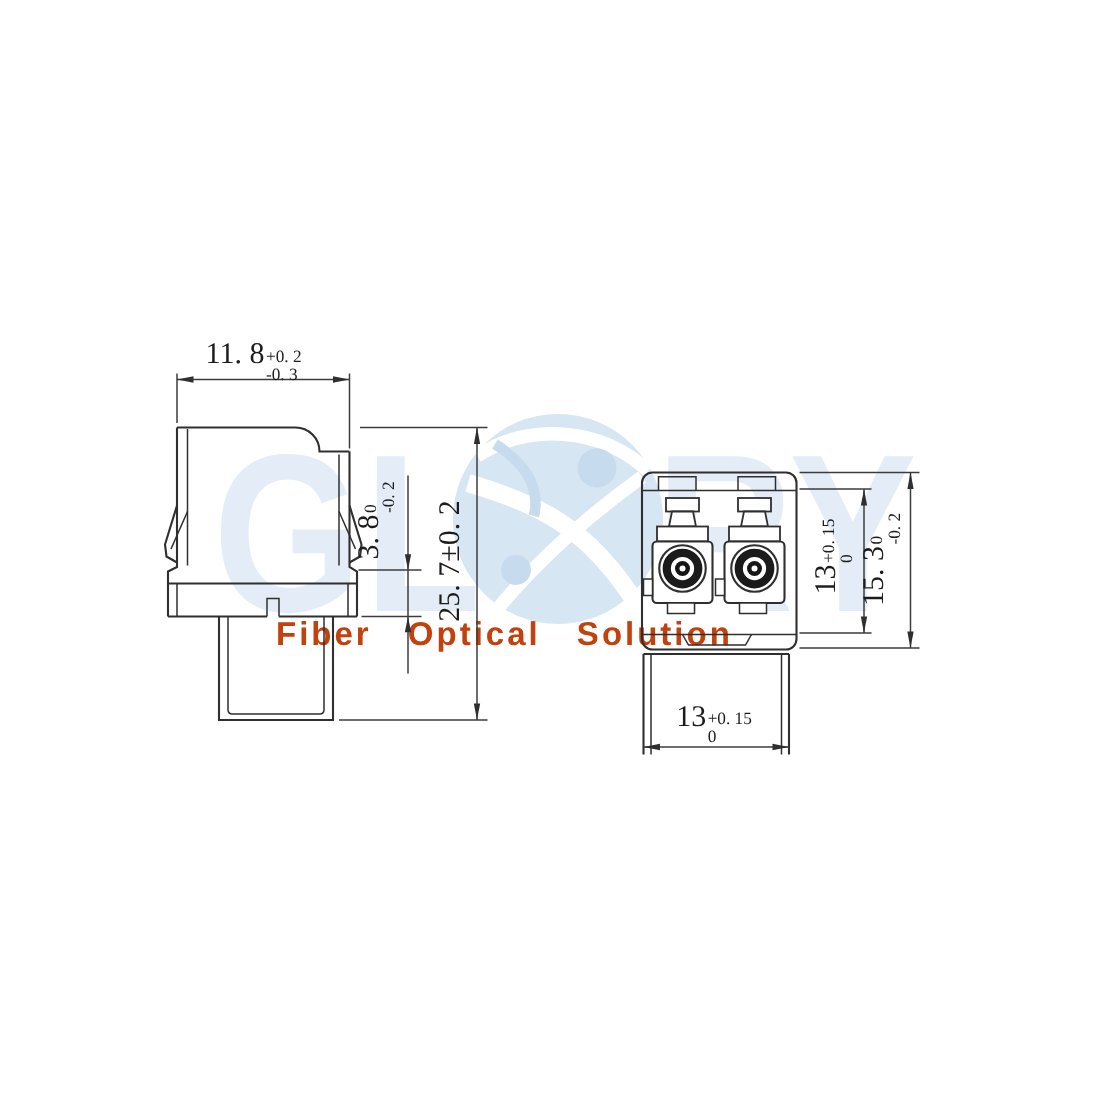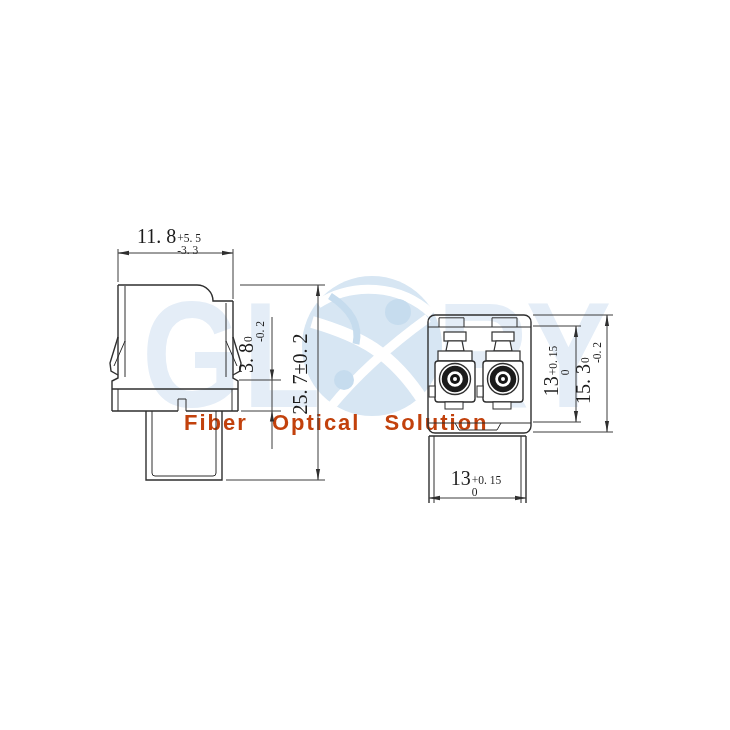--- a/index.html
+++ b/index.html
@@ -154,22 +154,22 @@
       <polygon points="576,422 573.9,411 578.1,411"></polygon>
       <polygon points="607,315 604.9,326 609.1,326"></polygon>
       <polygon points="607,432 604.9,421 609.1,421"></polygon>
       <polygon points="429,498 440,495.8 440,500.2"></polygon>
       <polygon points="526,498 515,495.8 515,500.2"></polygon>
     </g>
   </svg>
 
   <div class="dim" style="left:137px;top:226px;">
     <span>11. 8</span><span class="tol">
-        <span>+5. 5</span>
-        <span>-3. 3</span>
+        <span>+0. 2</span>
+        <span>-0. 3</span>
       </span>
   </div>
 
   <div class="dim dim-rot" style="left:251px;top:347px;">
     <span>3. 8</span><span class="tol">
         <span>0</span>
         <span>-0. 2</span>
       </span>
   </div>
 

